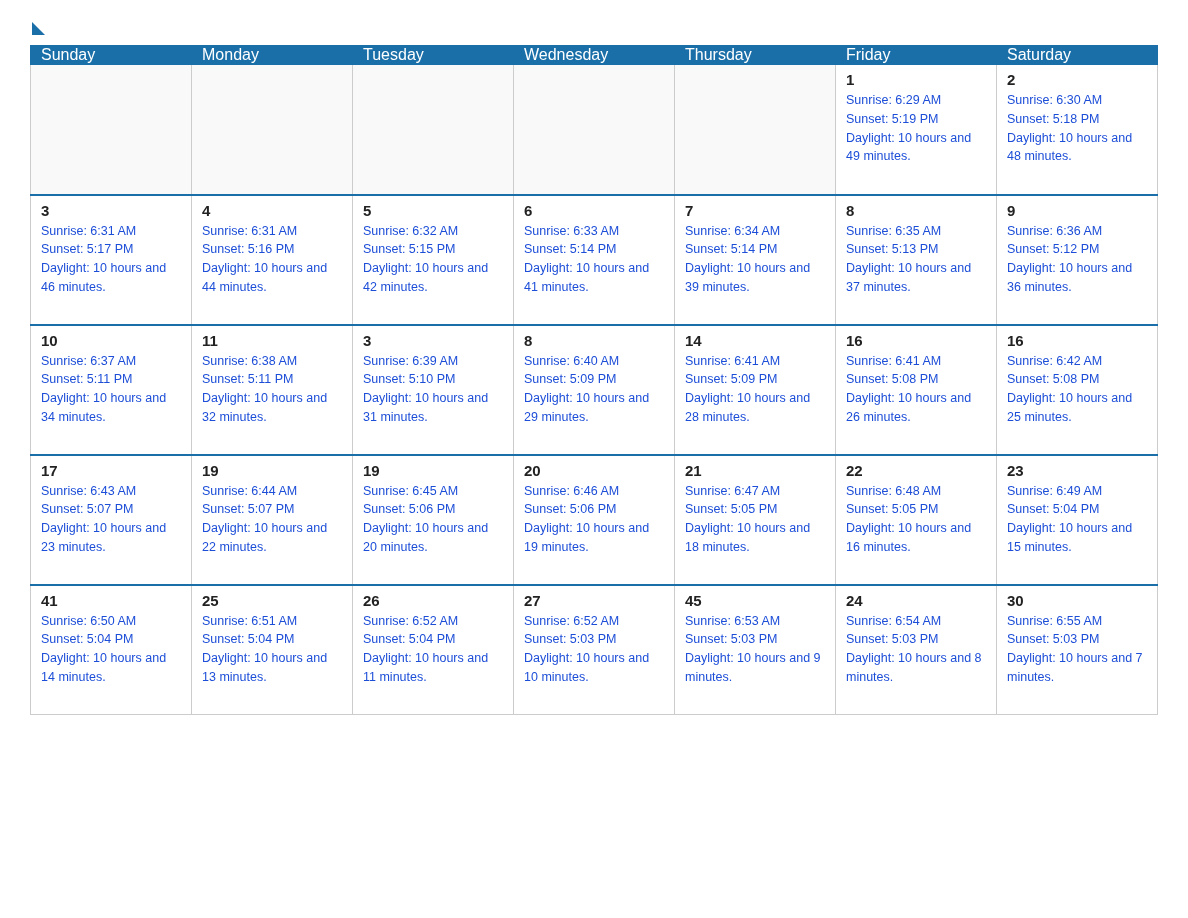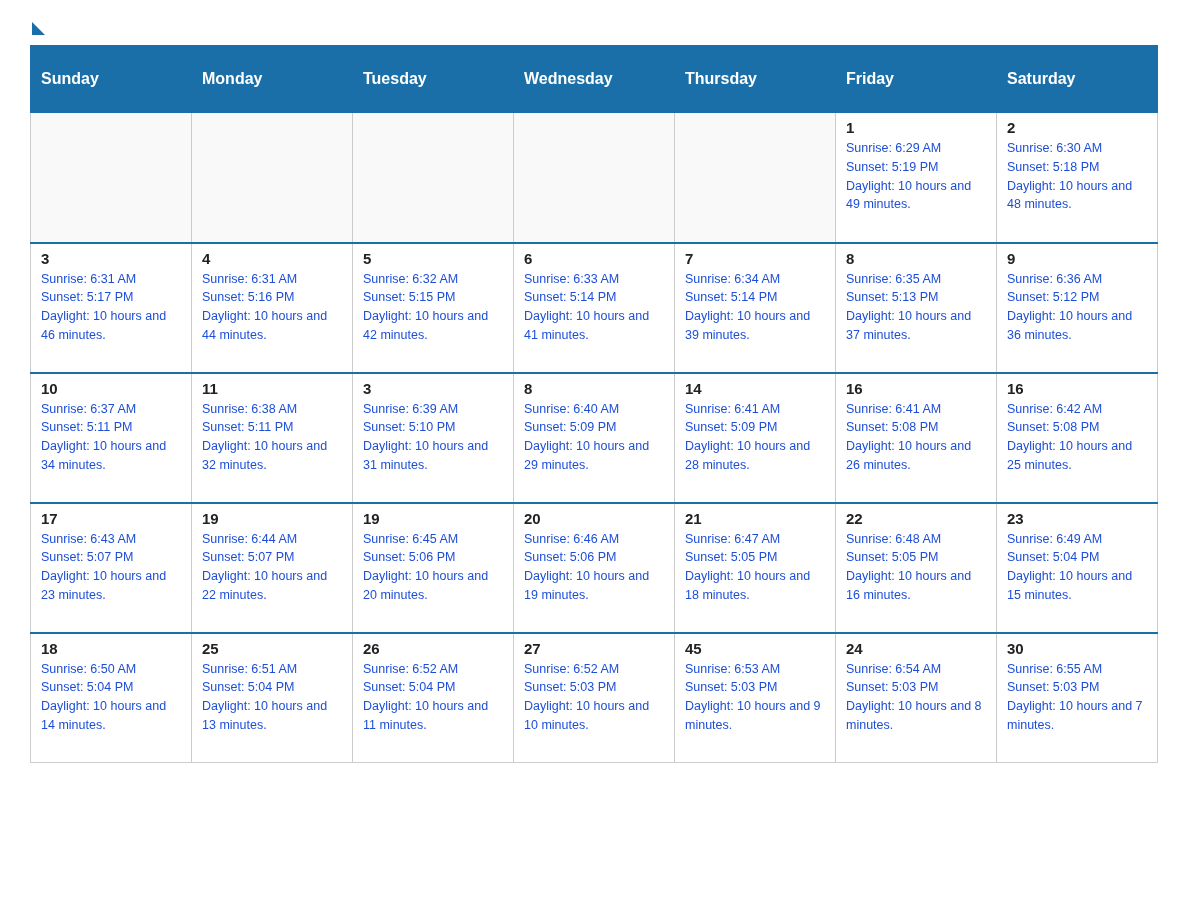--- a/index.html
+++ b/index.html
@@ -53,22 +53,22 @@
     }
     .calendar-table {
       width: 100%;
       border-collapse: collapse;
       margin-top: 8px;
     }
     .calendar-table th {
       background-color: #1a6fa8;
       color: #fff;
       font-size: 16px;
-      font-weight: bold;
-      padding: 24px 10px;
+      font-weight: normal;
+      padding: 0 10px;
       text-align: left;
       border: 1px solid #1a6fa8;
     }
     .calendar-table td {
       vertical-align: top;
       padding: 6px 10px;
       border: 1px solid #ccc;
       width: calc(100% / 7);
       min-height: 110px;
       height: 130px;
@@ -225,21 +225,21 @@
           <div class="day-number">22</div>
           <div class="day-info">Sunrise: 6:48 AM<br>Sunset: 5:05 PM<br>Daylight: 10 hours and 16 minutes.</div>
         </td>
         <td>
           <div class="day-number">23</div>
           <div class="day-info">Sunrise: 6:49 AM<br>Sunset: 5:04 PM<br>Daylight: 10 hours and 15 minutes.</div>
         </td>
       </tr>
       <tr class="row-separator">
         <td>
-          <div class="day-number">18</div>
+          <div class="day-number">41</div>
           <div class="day-info">Sunrise: 6:50 AM<br>Sunset: 5:04 PM<br>Daylight: 10 hours and 14 minutes.</div>
         </td>
         <td>
           <div class="day-number">25</div>
           <div class="day-info">Sunrise: 6:51 AM<br>Sunset: 5:04 PM<br>Daylight: 10 hours and 13 minutes.</div>
         </td>
         <td>
           <div class="day-number">26</div>
           <div class="day-info">Sunrise: 6:52 AM<br>Sunset: 5:04 PM<br>Daylight: 10 hours and 11 minutes.</div>
         </td>

